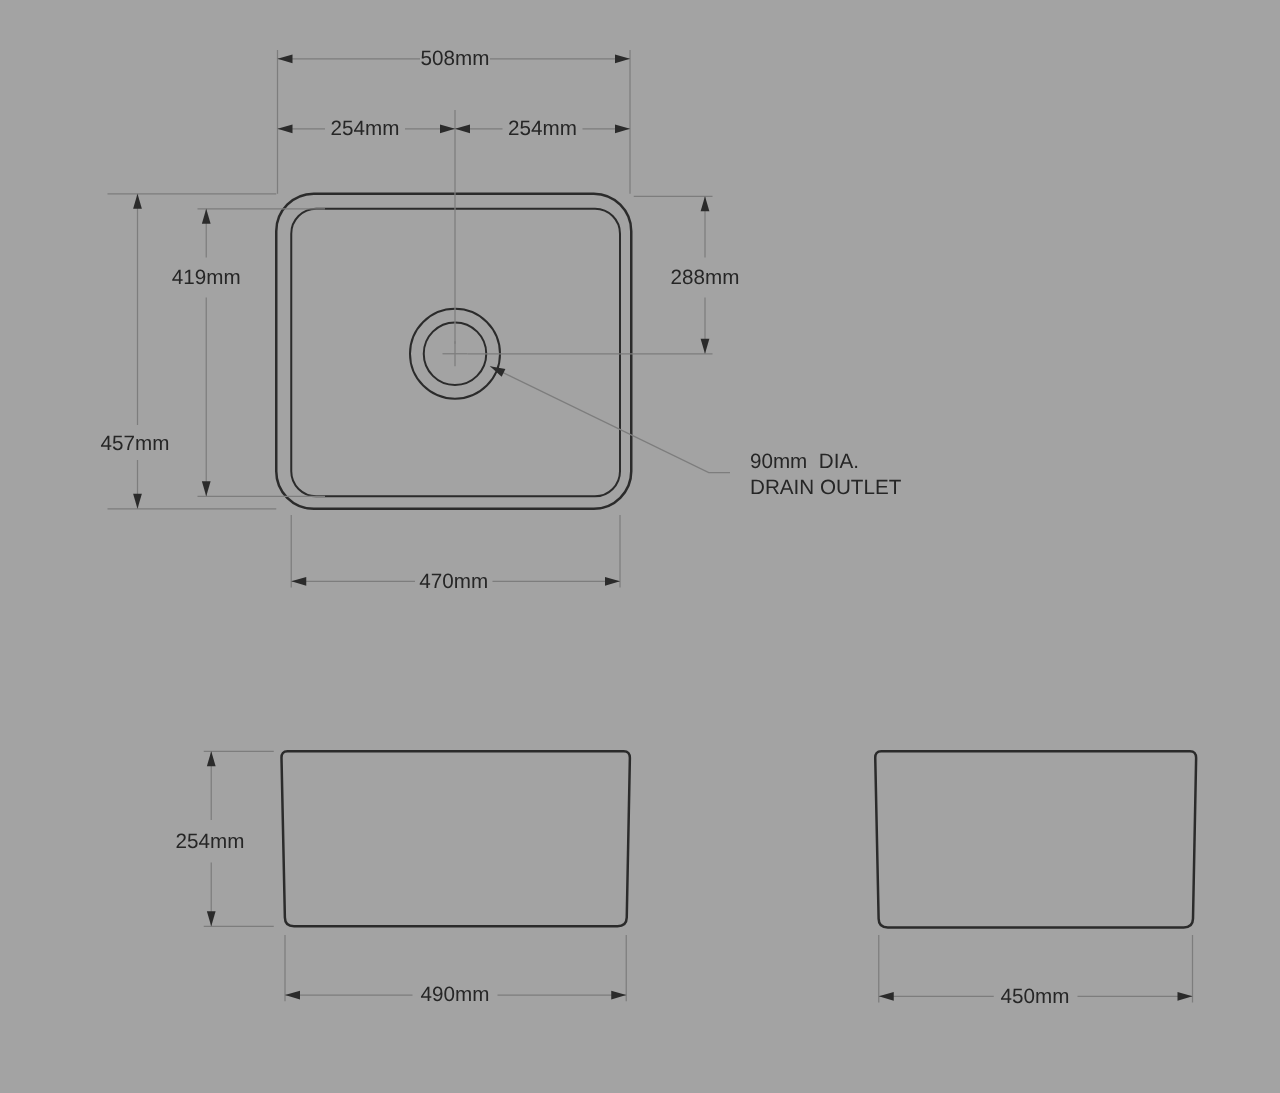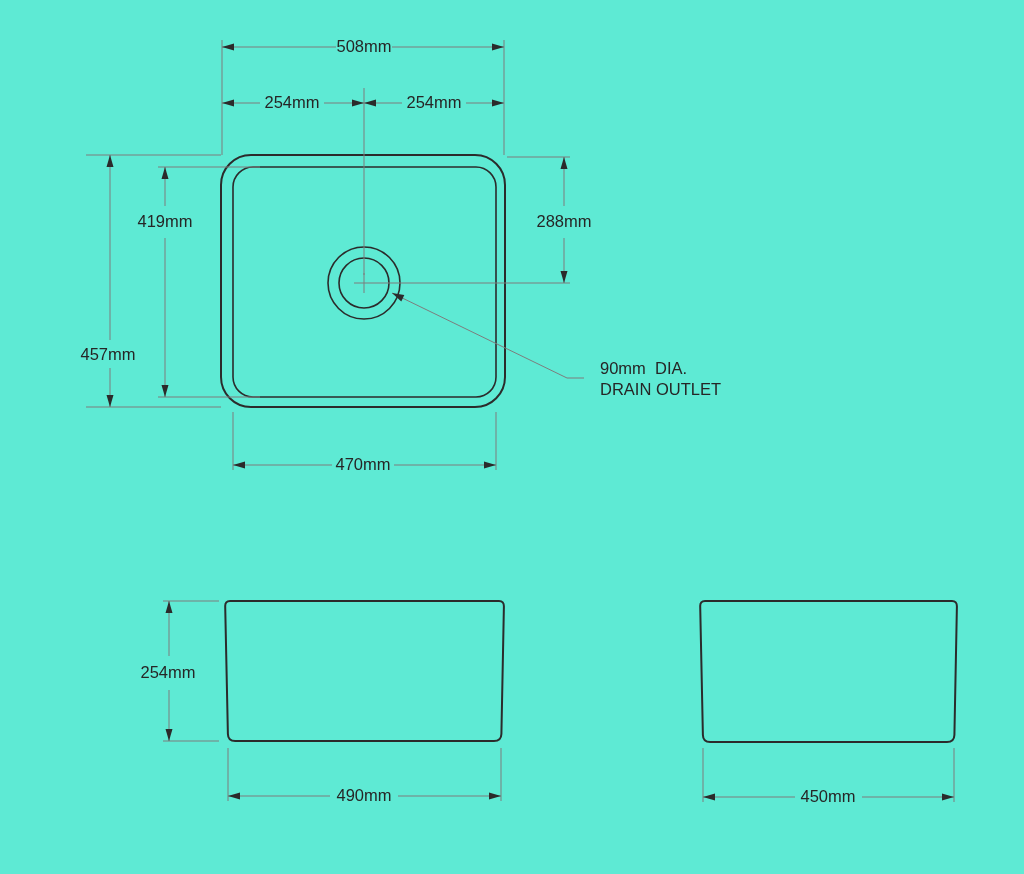--- a/index.html
+++ b/index.html
@@ -1,16 +1,16 @@
 <!DOCTYPE html>
 <html><head>
 <meta charset="utf-8">
 <style>
   html, body { margin: 0; padding: 0; background: #ffffff; }
-  .canvas { width: 1024px; height: 874px; position: relative; background: #5eead4; }
+  .canvas { width: 1024px; height: 874px; position: relative; background: #a3a3a3; }
   svg { display: block; }
   text {
     font-family: "Liberation Sans", "DejaVu Sans", sans-serif;
     font-size: 16.5px;
     fill: #262626;
     white-space: pre;
   }
   .obj   { fill: none; stroke: #2b2b2b; stroke-width: 2;   stroke-linejoin: round; }
   .objth { fill: none; stroke: #2b2b2b; stroke-width: 1.6; stroke-linejoin: round; }
   .dim   { fill: none; stroke: #7d7d7d; stroke-width: 1; }

